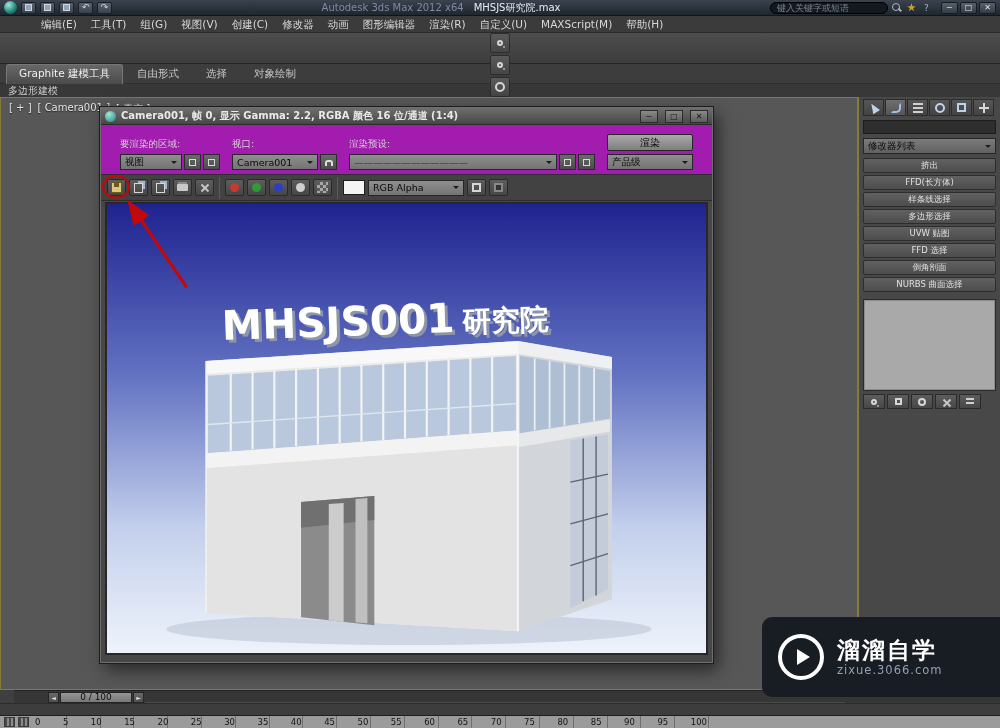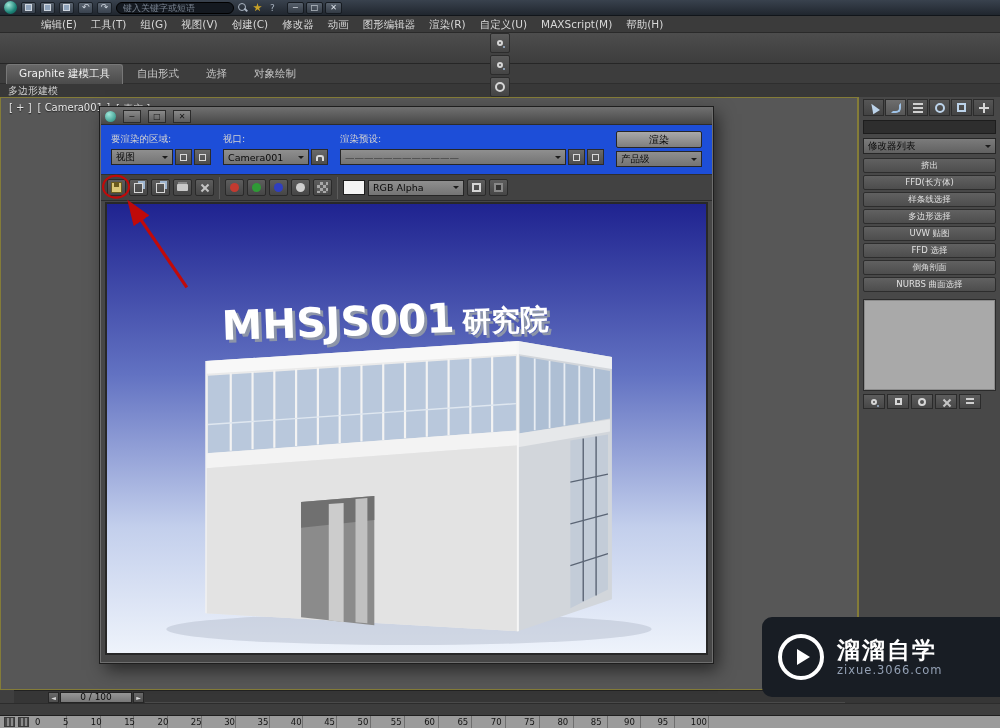--- a/index.html
+++ b/index.html
@@ -57,21 +57,21 @@
   
   .viewport{position:absolute;left:0;top:97px;right:142px;bottom:38px;background:#575757;border:1px solid #847c38;z-index:1;}
   .vp-label{position:absolute;left:8px;top:4px;font-size:10px;color:#e6e6e6;display:flex;gap:6px;text-shadow:0 1px 1px #222;}
 
   
   .dialog{position:absolute;left:100px;top:107px;width:613px;height:556px;background:#474747;border:1px solid #6e6e6e;box-shadow:0 0 0 1px #1e1e1e,5px 7px 16px rgba(0,0,0,.55);z-index:5;}
   .dlg-titlebar{height:17px;background:linear-gradient(#6e6e6e,#474747);display:flex;align-items:center;padding:0 4px;gap:5px;border-bottom:1px solid #2c2c2c;}
   .dlg-icon{width:11px;height:11px;border-radius:50%;background:radial-gradient(circle at 35% 30%,#9fe8da,#1c8377);}
   .dlg-title{font-size:10px;font-weight:bold;color:#e9e9e9;white-space:nowrap;overflow:hidden;flex:1;}
   .dlg-btn{width:18px;height:13px;background:linear-gradient(#8a8a8a,#5d5d5d);border:1px solid #2b2b2b;color:#161616;font-size:8px;display:flex;align-items:center;justify-content:center;margin-left:2px;}
-  .dlg-controls{display:flex;align-items:center;padding:3px 10px 4px;gap:12px;border-bottom:1px solid #2e2e2e;height:50px;background:#1d4ed8;}
+  .dlg-controls{display:flex;align-items:flex-end;padding:3px 19px 4px;gap:12px;border-bottom:1px solid #2e2e2e;height:50px;background:#a21caf;}
   .ctl-col{display:flex;flex-direction:column;gap:3px;}
   .ctl-col label{font-size:9.5px;color:#d2d2d2;}
   .ctl-row{display:flex;align-items:center;gap:2px;}
   .combo.dlg{height:16px;font-size:9.5px;}
   .mini-btn{width:17px;height:16px;background:linear-gradient(#6a6a6a,#4c4c4c);border:1px solid #2b2b2b;display:flex;align-items:center;justify-content:center;}
   .mini-btn .dot{width:7px;height:7px;border:1px solid #d9d9d9;}
   .lockpad{width:8px;height:6px;border:2px solid #ddd;border-radius:3px 3px 0 0;border-bottom:none;margin-bottom:-1px;}
   .render-btn{width:86px;height:17px;background:linear-gradient(#a9a9a9,#7e7e7e);border:1px solid #262626;font-size:10px;color:#0a0a0a;border-radius:2px;}
   .dlg-toolbar{height:26px;display:flex;align-items:center;gap:3px;padding:0 6px;background:#424242;border-bottom:1px solid #2c2c2c;}
   .rfi{width:19px;height:17px;background:linear-gradient(#5d5d5d,#464646);border:1px solid #2a2a2a;border-radius:2px;display:flex;align-items:center;justify-content:center;flex:0 0 auto;}
@@ -132,20 +132,24 @@
       <span class="sq"></span>
     </span>
   <span class="qa">
       <span class="sq"></span>
     </span>
   <span class="qa">
       <span class="sq"></span>
     </span>
   <span class="qa">↶</span>
   <span class="qa">↷</span>
+  <div class="title-center">
+    <span class="app-title">Autodesk 3ds Max 2012 x64</span>
+    <span class="file-name">MHSJS研究院.max</span>
+  </div>
   <div class="search-wrap">
     <input class="search-box" placeholder="键入关键字或短语" style="">
     <span class="ic-small">
         <span class="mag"></span>
       </span>
     <span class="ic-small">
         <span class="star"></span>
       </span>
     <span class="ic-small">?</span>
   </div>
@@ -286,20 +290,21 @@
   <div class="vp-label">
     <span>[ + ]</span>
     <span>[ Camera001 ]</span>
     <span>[ 真实 ]</span>
   </div>
 </div>
 
 <div class="dialog">
   <div class="dlg-titlebar">
     <span class="dlg-icon"></span>
+    <span class="dlg-title">Camera001, 帧 0, 显示 Gamma: 2.2, RGBA 颜色 16 位/通道 (1:4)</span>
     <span class="dlg-btn">─</span>
     <span class="dlg-btn">□</span>
     <span class="dlg-btn">✕</span>
   </div>
 
   <div class="dlg-controls">
     <div class="ctl-col">
       <label>要渲染的区域:</label>
       <div class="ctl-row">
         <div class="combo dlg" style="width:62px">

